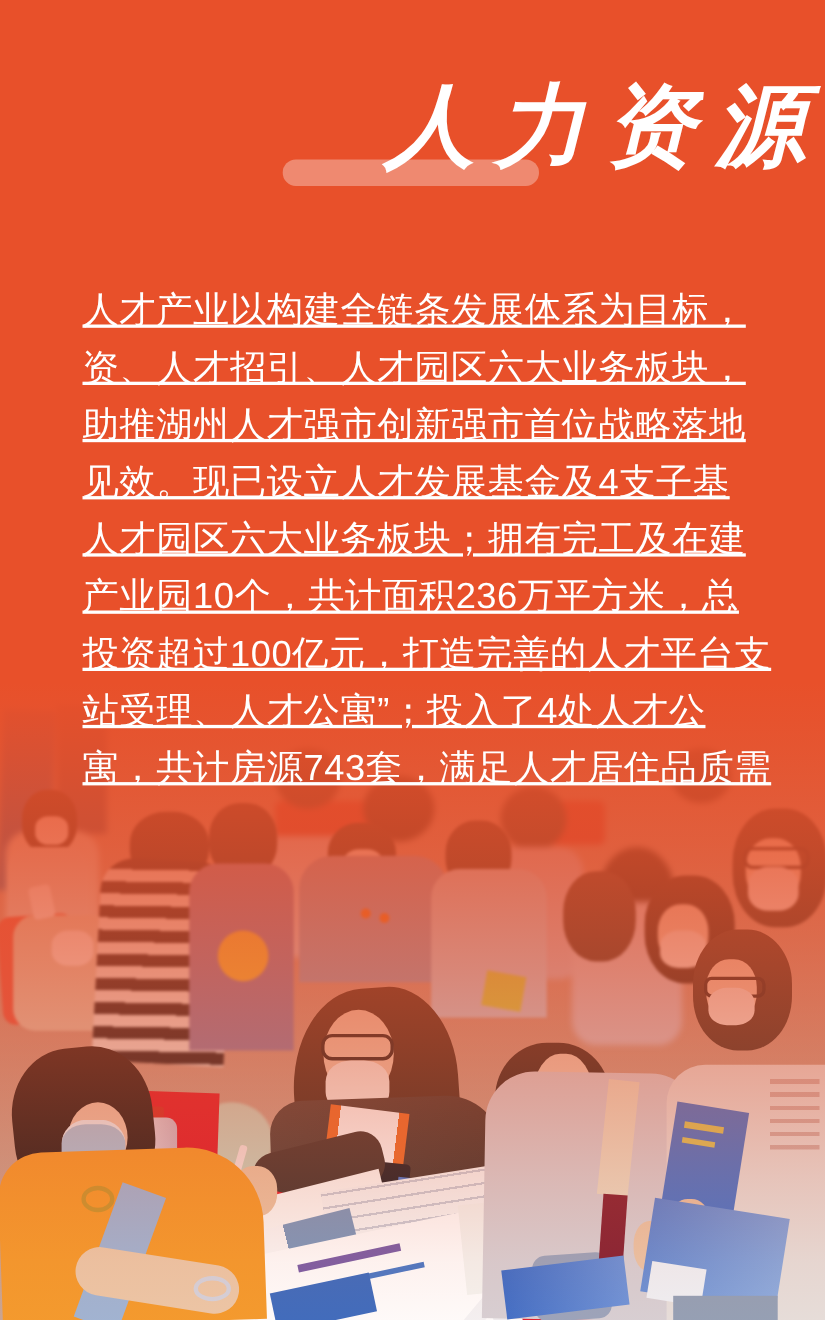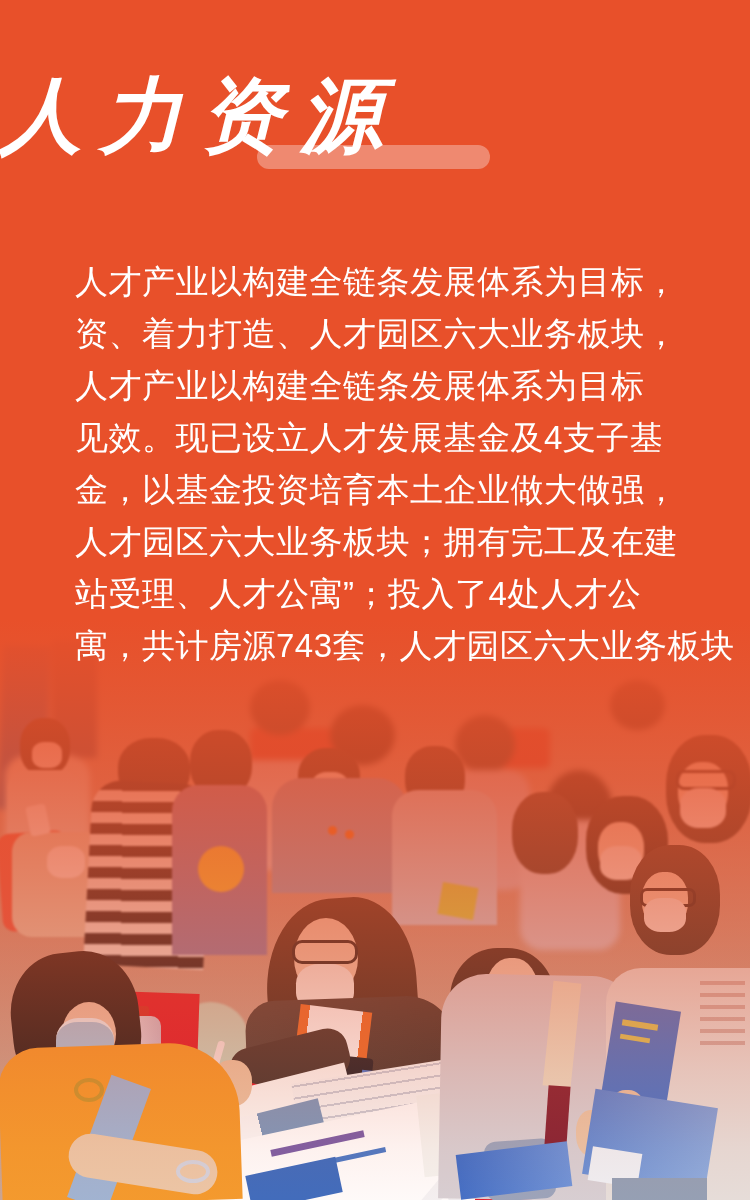--- a/index.html
+++ b/index.html
@@ -2,26 +2,26 @@
 <html><head>
 <meta charset="utf-8">
 <style>
   html,body{margin:0;padding:0;}
   body{position:relative;width:750px;height:1200px;background:#E8502A;overflow:hidden;
        font-family:"Liberation Sans",sans-serif;}
   .s{position:absolute;}
   
   .title-pill{position:absolute;left:257px;top:145px;width:233px;height:24px;border-radius:13px;
        background:rgba(255,255,255,0.33);z-index:35;}
-  .page-title{position:absolute;top:72px;left:0;width:100%;margin:0;text-align:left;z-index:40;
+  .page-title{position:absolute;top:72px;left:0;width:100%;margin:0;text-align:right;z-index:40;
        color:#FFFFFF;font-family:"DejaVu Serif",serif;font-style:italic;font-weight:700;
        font-size:82px;letter-spacing:18px;line-height:1.05;}
   
   .article{position:absolute;left:75px;top:256px;width:615px;z-index:40;color:#FFFFFF;
-       font-size:33px;line-height:52px;letter-spacing:0.5px;}
+       font-size:33px;line-height:52px;letter-spacing:0.5px;text-decoration:underline;}
   .ln{white-space:nowrap;height:52px;}
   
   .photo{position:absolute;left:0;top:620px;width:750px;height:580px;overflow:hidden;z-index:10;
        background:linear-gradient(180deg,#C28A76 0%,#C79C8A 45%,#C9A794 100%);}
   .ph-bg{position:absolute;inset:0;filter:blur(3px);}
   .ph-mid{position:absolute;inset:0;filter:blur(1.3px);}
   .ph-fg{position:absolute;inset:0;filter:blur(0.4px);}
   .photo-overlay{position:absolute;inset:0;z-index:30;
        background:linear-gradient(180deg,
          rgba(232,80,42,1) 0%,
@@ -36,27 +36,28 @@
   .paperlines{background-image:repeating-linear-gradient(0deg,rgba(120,130,160,0.35) 0 2px,transparent 2px 12px);}
 </style>
 </head>
 <body>
 
 <div class="title-pill"></div>
 <h1 class="page-title">人力资源</h1>
 
 <div class="article">
   <div class="ln">人才产业以构建全链条发展体系为目标，</div>
-  <div class="ln">资、着力打造、人才园区六大业务板块，</div>
-  <div class="ln">人才产业以构建全链条发展体系为目标</div>
+  <div class="ln">资、人才招引、人才园区六大业务板块，</div>
+  <div class="ln">助推湖州人才强市创新强市首位战略落地</div>
   <div class="ln">见效。现已设立人才发展基金及4支子基</div>
-  <div class="ln">金，以基金投资培育本土企业做大做强，</div>
   <div class="ln">人才园区六大业务板块；拥有完工及在建</div>
+  <div class="ln">产业园10个，共计面积236万平方米，总</div>
+  <div class="ln">投资超过100亿元，打造完善的人才平台支</div>
   <div class="ln">站受理、人才公寓”；投入了4处人才公</div>
-  <div class="ln">寓，共计房源743套，人才园区六大业务板块</div>
+  <div class="ln">寓，共计房源743套，满足人才居住品质需</div>
 </div>
 
 <div class="photo" aria-label="招聘会现场照片：求职者在红色桌前咨询登记">
 
   <div class="ph-bg">
     <div class="s" style="left:0;top:25px;width:48px;height:165px;background:#3B5C8C;transform:rotate(2deg);"></div>
     <div class="s" style="left:52px;top:20px;width:45px;height:118px;background:#63505C;"></div>
     <div class="s" style="left:250px;top:108px;width:88px;height:50px;background:#C64238;border-radius:6px;"></div>
     <div class="s" style="left:480px;top:108px;width:70px;height:40px;background:#C64238;border-radius:6px;"></div>
     <div class="s" style="left:250px;top:60px;width:60px;height:55px;background:#4A3831;border-radius:50%;"></div>

